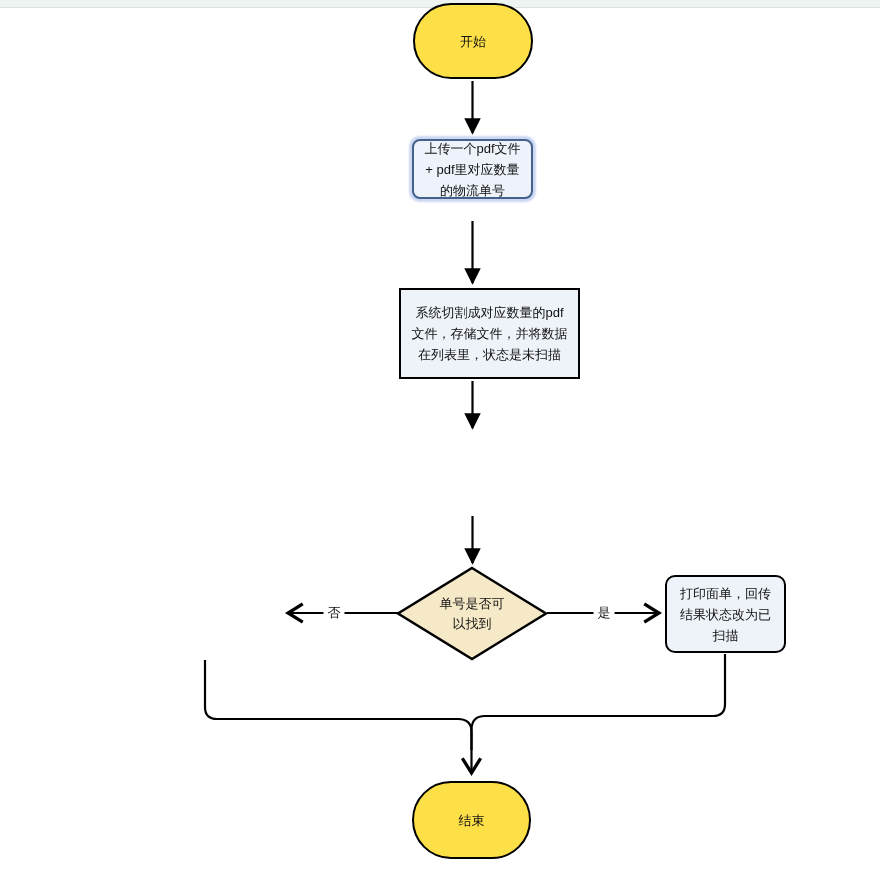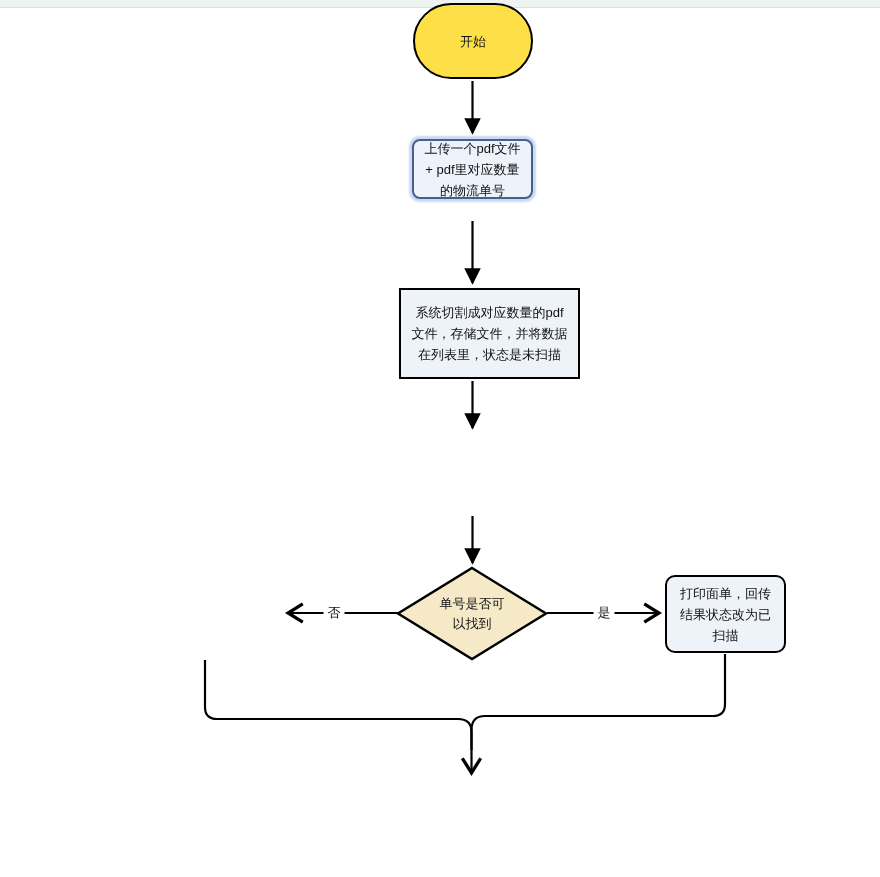--- a/index.html
+++ b/index.html
@@ -96,18 +96,21 @@
 以找到</span>
   </div>
 
 
   <div class="node" style="left:665px; top:575px; width:121px; height:78px;border-radius:10px;">
     <span>打印面单，回传
 结果状态改为已
 扫描</span>
   </div>
 
+  <div class="node terminal" style="left:412px; top:781px; width:119px; height:78px;">
+    <span>结束</span>
+  </div>
 
   <div class="edge-label" style="left:334px; top:613px;">否</div>
 
   <div class="edge-label" style="left:604px; top:613px;">是</div>
 
 </div>
 
 </body></html>

